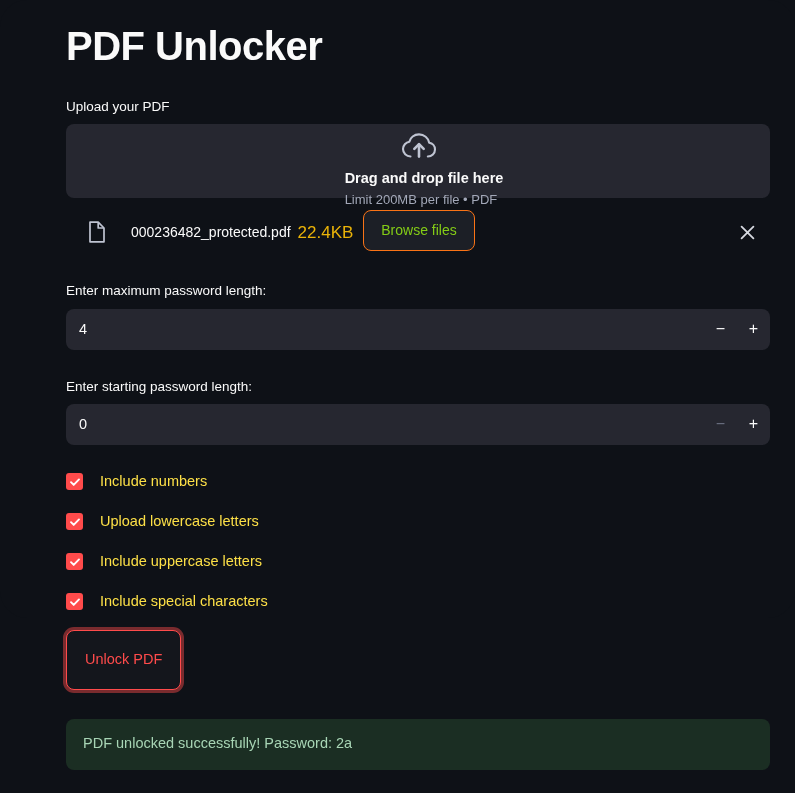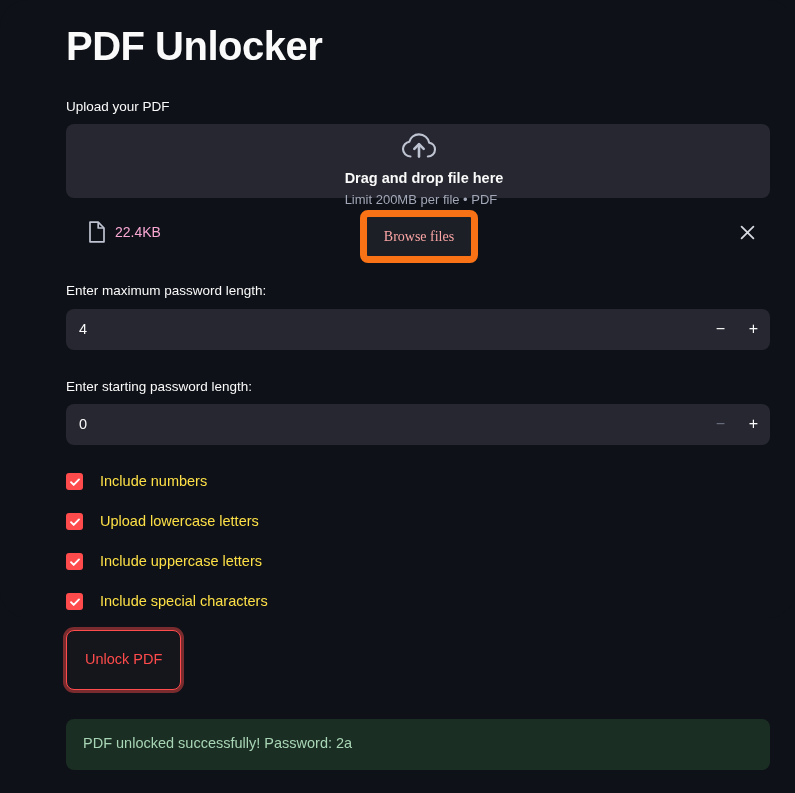--- a/index.html
+++ b/index.html
@@ -68,25 +68,25 @@
   }
   .uploader-sub {
     font-size: 13px;
     color: #a3a8b8;
     line-height: 1.5;
     margin-top: 1px;
   }
   .browse-btn {
     flex: 0 0 auto;
     background: #1c1f26;
-    color: #fca5a5;
-    border: 7px solid #f97316;
+    color: #84cc16;
+    border: 1px solid #f97316;
     border-radius: 8px;
     font-size: 14px;
-    font-family: Liberation Serif, serif;
+    font-family: Liberation Sans, sans-serif;
     padding: 9px 17px;
     cursor: pointer;
     line-height: 1.5;
   }
 
   
   .file-row {
     display: flex;
     align-items: center;
     height: 44px;
@@ -102,22 +102,22 @@
     align-items: center;
     justify-content: center;
   }
   .file-name {
     font-size: 14px;
     color: #fafafa;
     margin-left: 23px;
     line-height: 1.5;
   }
   .file-size {
-    font-size: 14px;
-    color: #f9a8d4;
+    font-size: 17px;
+    color: #eab308;
     margin-left: 7px;
     line-height: 1.5;
   }
   .file-spacer { flex: 1 1 auto; }
   .close-icon {
     width: 26px;
     height: 26px;
     flex: 0 0 26px;
     display: flex;
     align-items: center;
@@ -248,20 +248,21 @@
     <button class="browse-btn">Browse files</button>
   </div>
 
   <div class="file-row">
     <span class="file-icon">
       <svg width="18" height="22" viewBox="0 0 18 22" fill="none" xmlns="http://www.w3.org/2000/svg">
         <path d="M2 1.2h8.2L16 7v13.8H2V1.2z" stroke="currentColor" stroke-width="1.7" stroke-linejoin="round"></path>
         <path d="M10.2 1.2V7H16" stroke="currentColor" stroke-width="1.7" stroke-linejoin="round"></path>
       </svg>
     </span>
+    <span class="file-name">000236482_protected.pdf</span>
     <span class="file-size">22.4KB</span>
     <span class="file-spacer"></span>
     <span class="close-icon">
       <svg width="15" height="15" viewBox="0 0 15 15" fill="none" xmlns="http://www.w3.org/2000/svg">
         <path d="M1.6 1.6l11.8 11.8M13.4 1.6L1.6 13.4" stroke="currentColor" stroke-width="1.8" stroke-linecap="round"></path>
       </svg>
     </span>
   </div>
 
   <div class="field-label">Enter maximum password length:</div>

